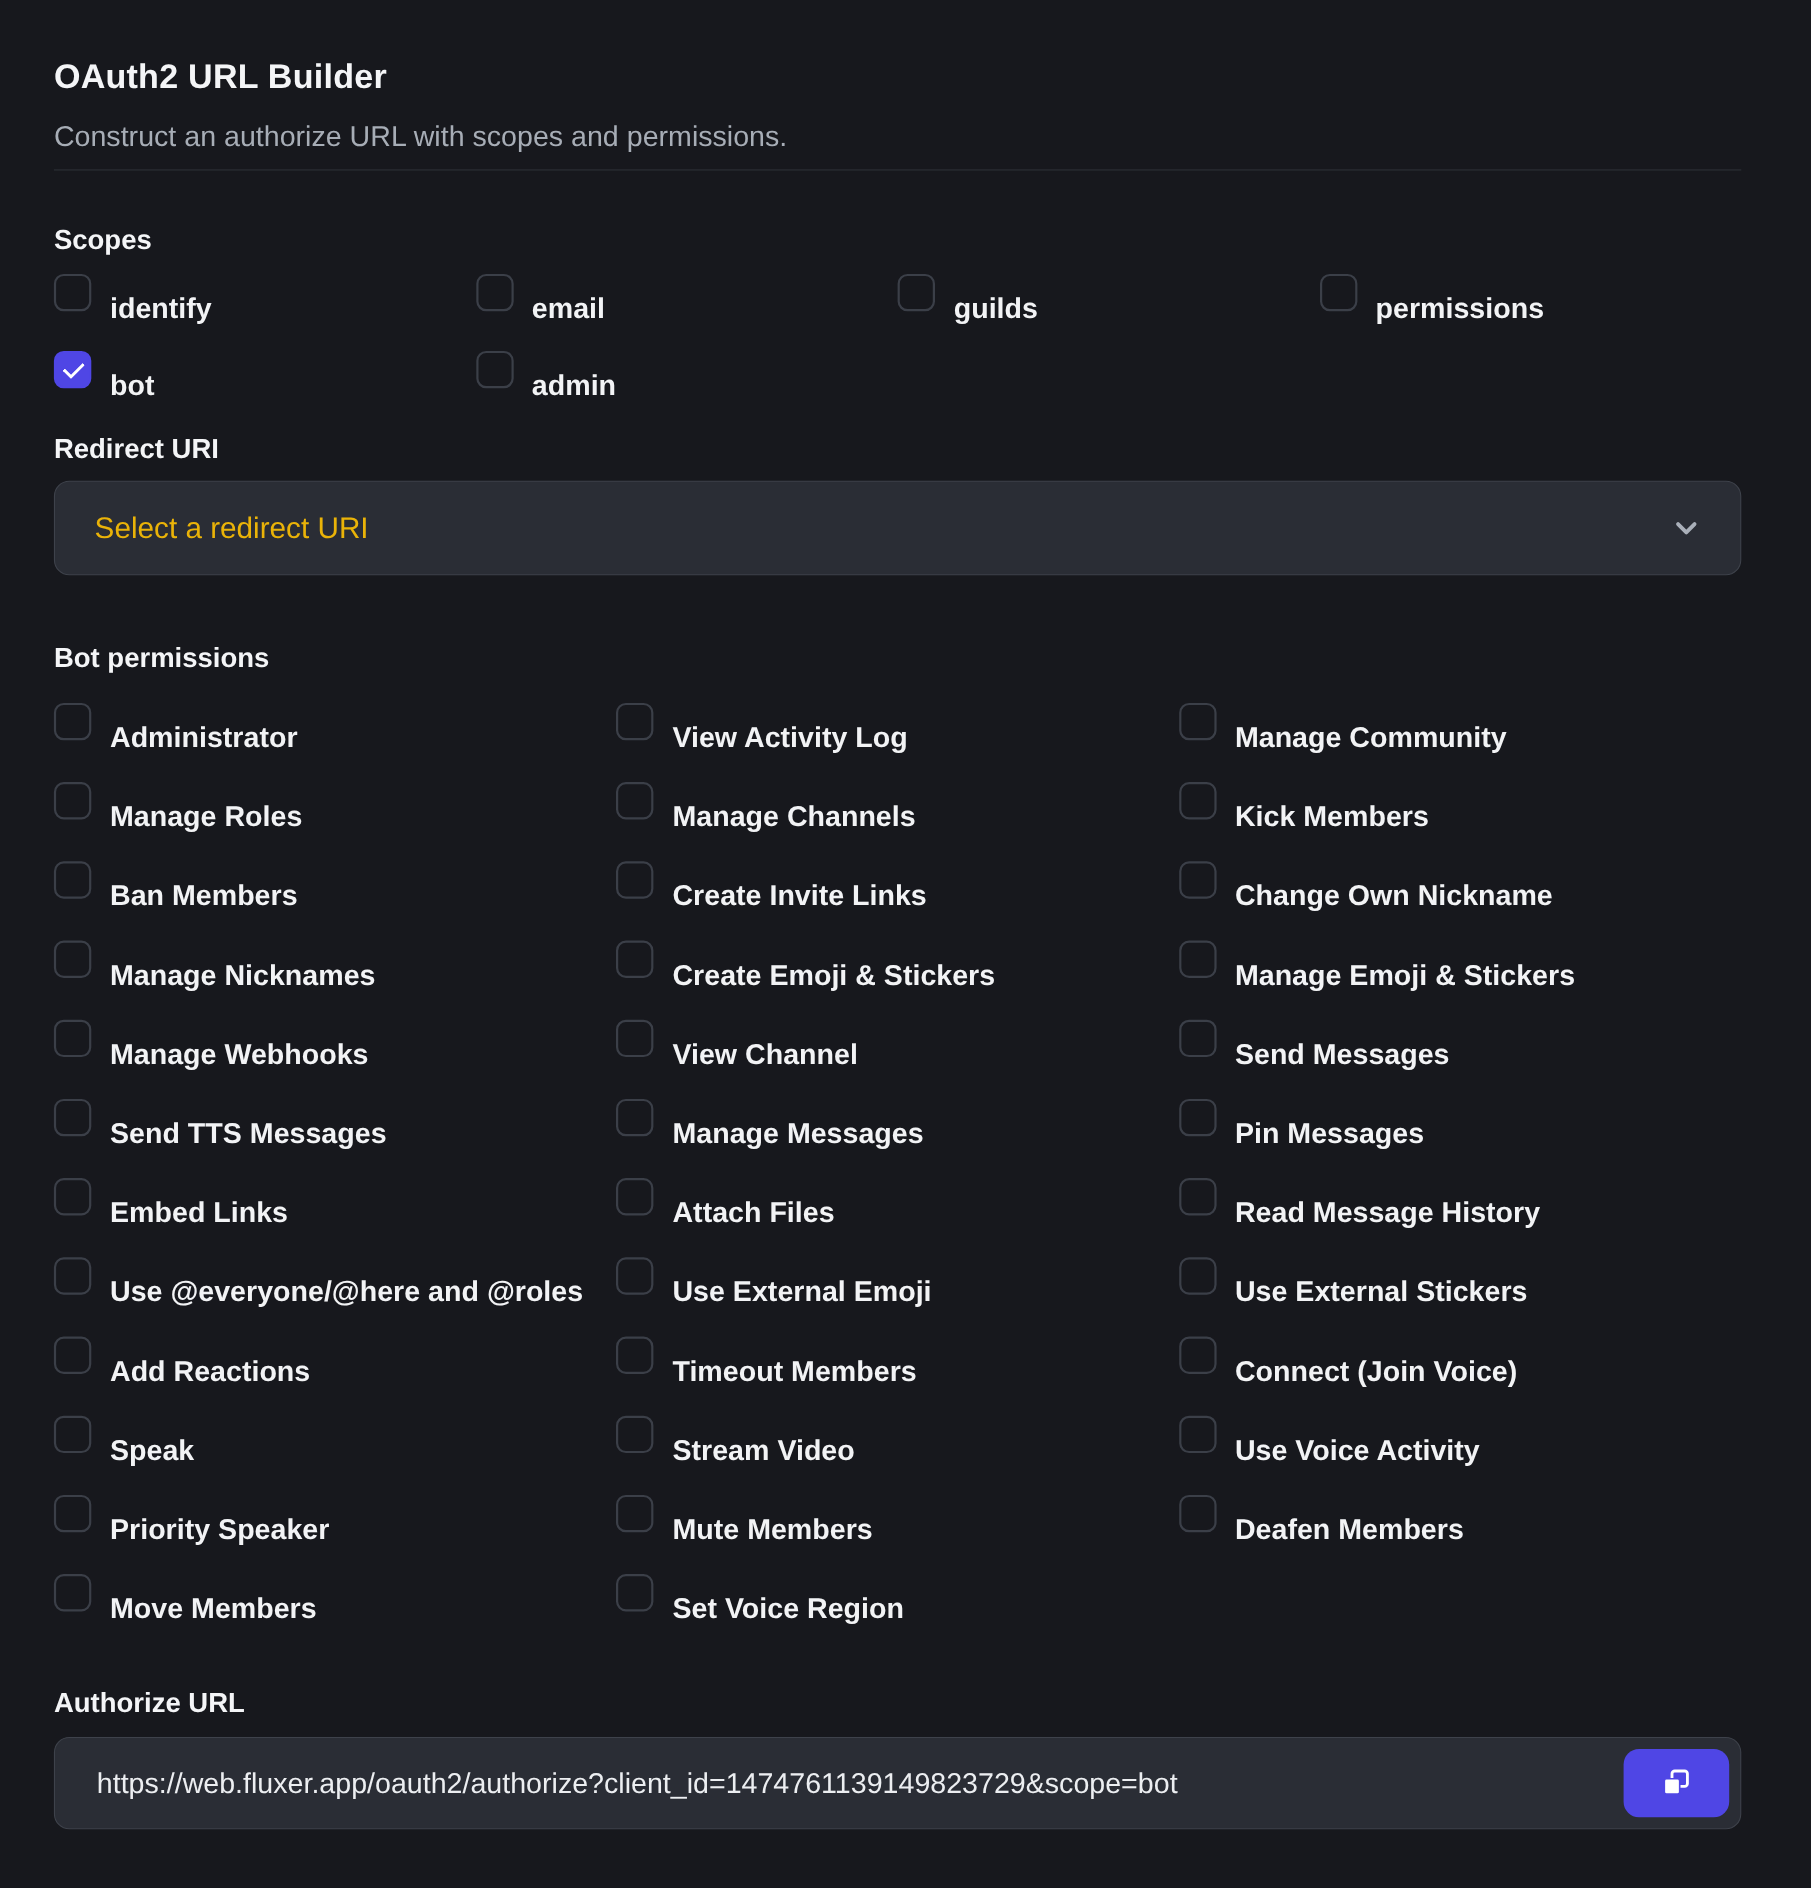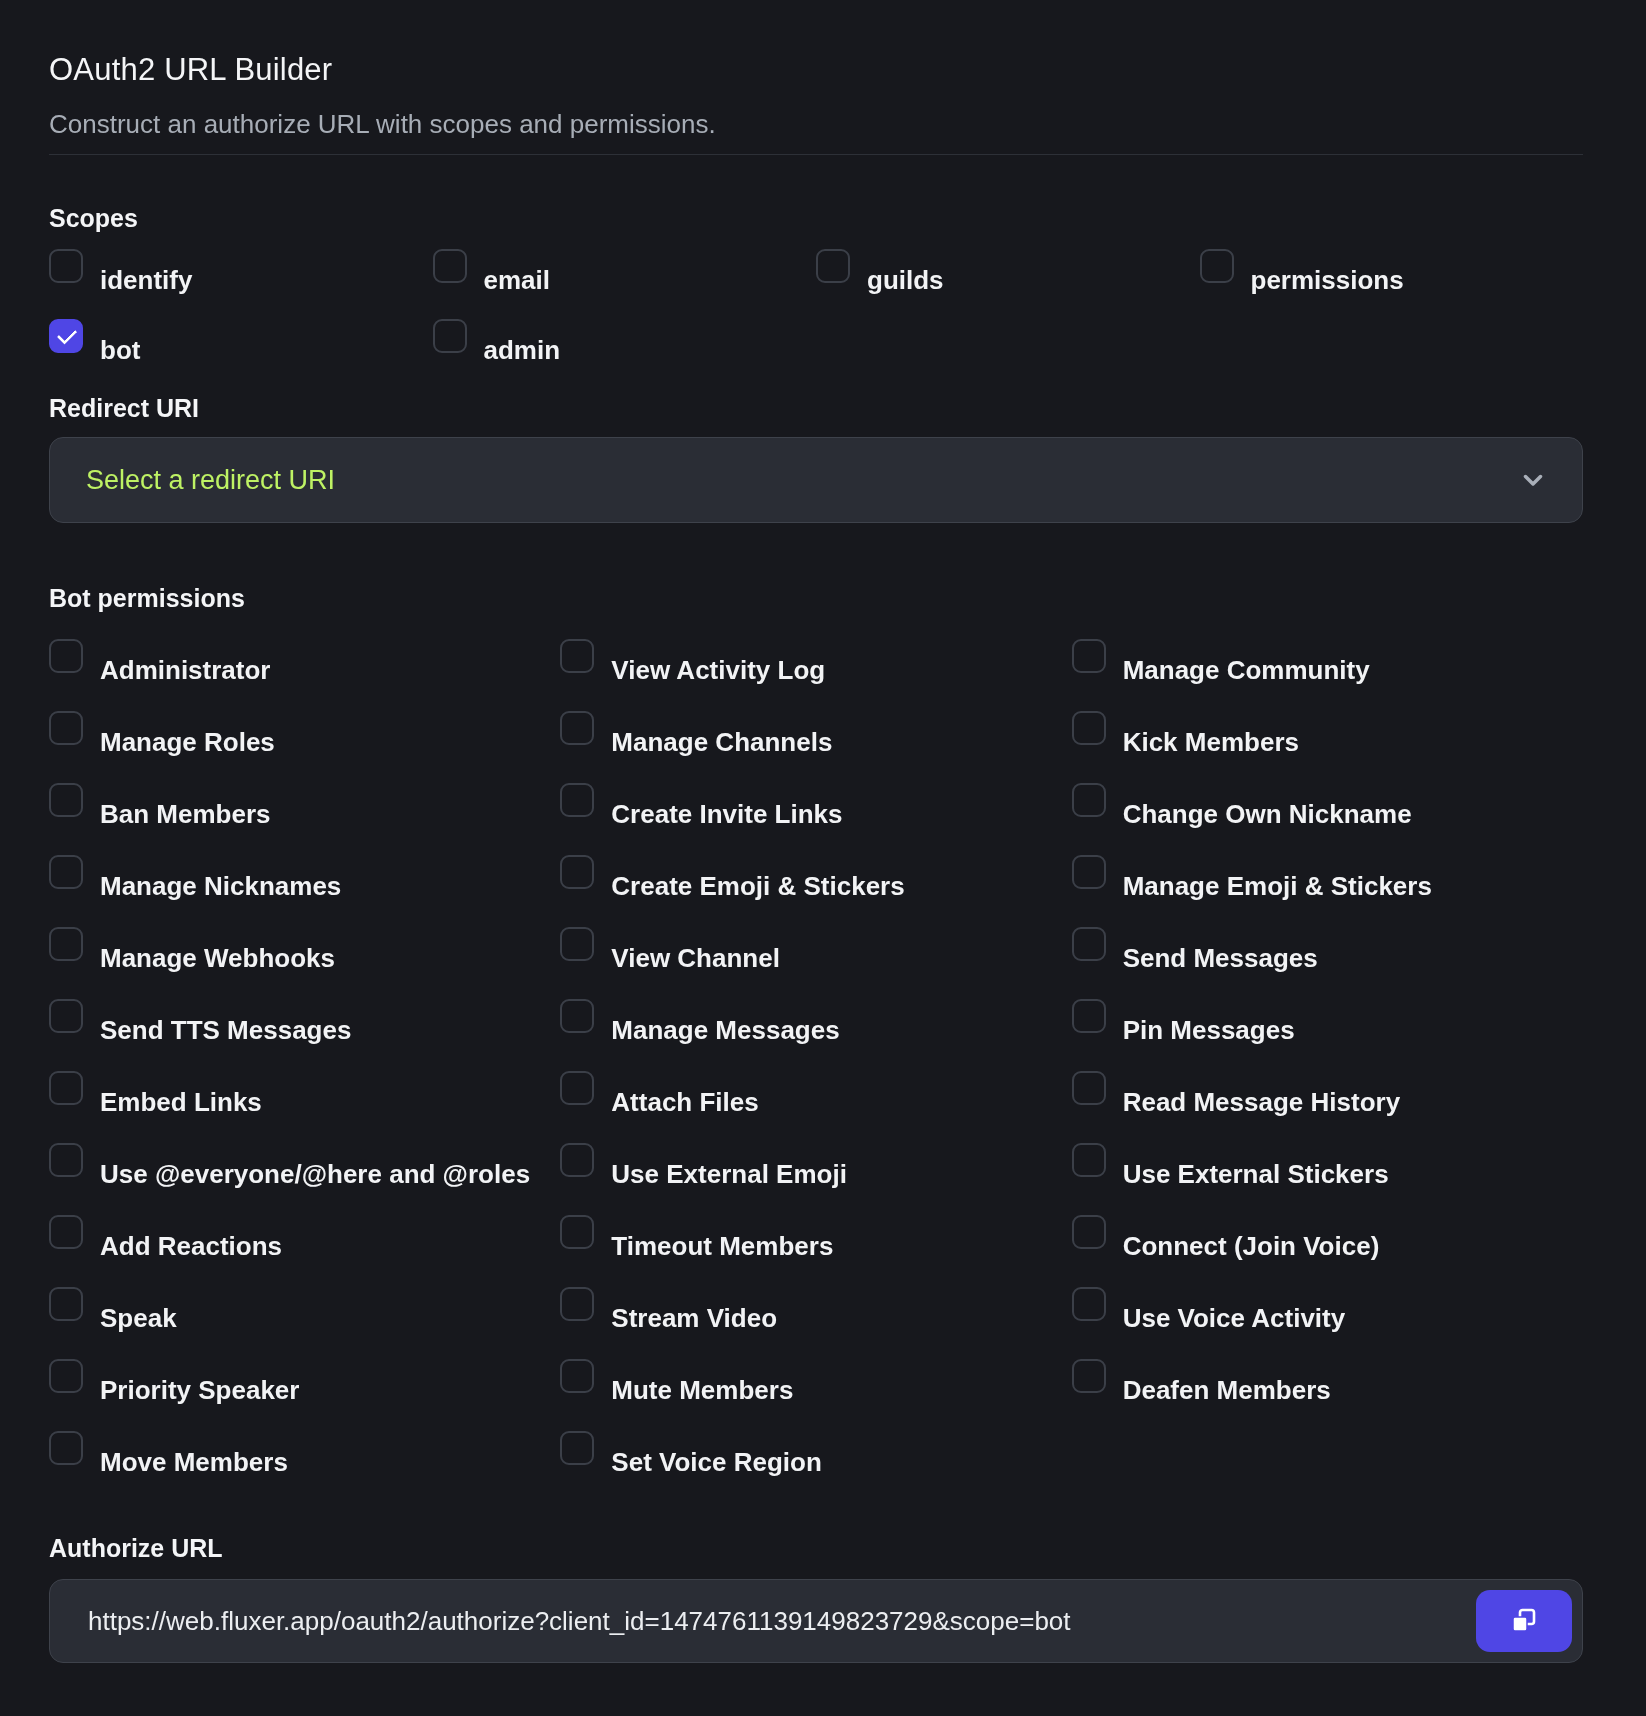--- a/index.html
+++ b/index.html
@@ -10,21 +10,21 @@
     background: #17181d;
     padding: 50px 63px 0 49px;
     font-family: "Liberation Sans", "DejaVu Sans", sans-serif;
     color: #f4f5f7;
     overflow: hidden;
   }
 
   .page-title {
     font-size: 31px;
     line-height: 40px;
-    font-weight: 400;
+    font-weight: 700;
     margin: 0 0 0 0;
     color: #f4f5f7;
     letter-spacing: 0.2px;
   }
   .page-subtitle {
     font-size: 26px;
     line-height: 32px;
     font-weight: 400;
     color: #a7adb6;
     margin: 18px 0 14px 0;
@@ -107,21 +107,21 @@
     border-radius: 14px;
     display: flex;
     align-items: center;
     justify-content: space-between;
     padding: 0 34px 0 36px;
     margin: 0 0 60px 0;
     cursor: pointer;
   }
   .select-placeholder {
     font-size: 27px;
-    color: #bef264;
+    color: #eab308;
   }
   .chevron { width: 30px; height: 30px; flex: 0 0 auto; }
 
   .perm-section-label { margin-bottom: 26px; }
 
   
   .url-field {
     position: relative;
     height: 84px;
     box-sizing: border-box;

